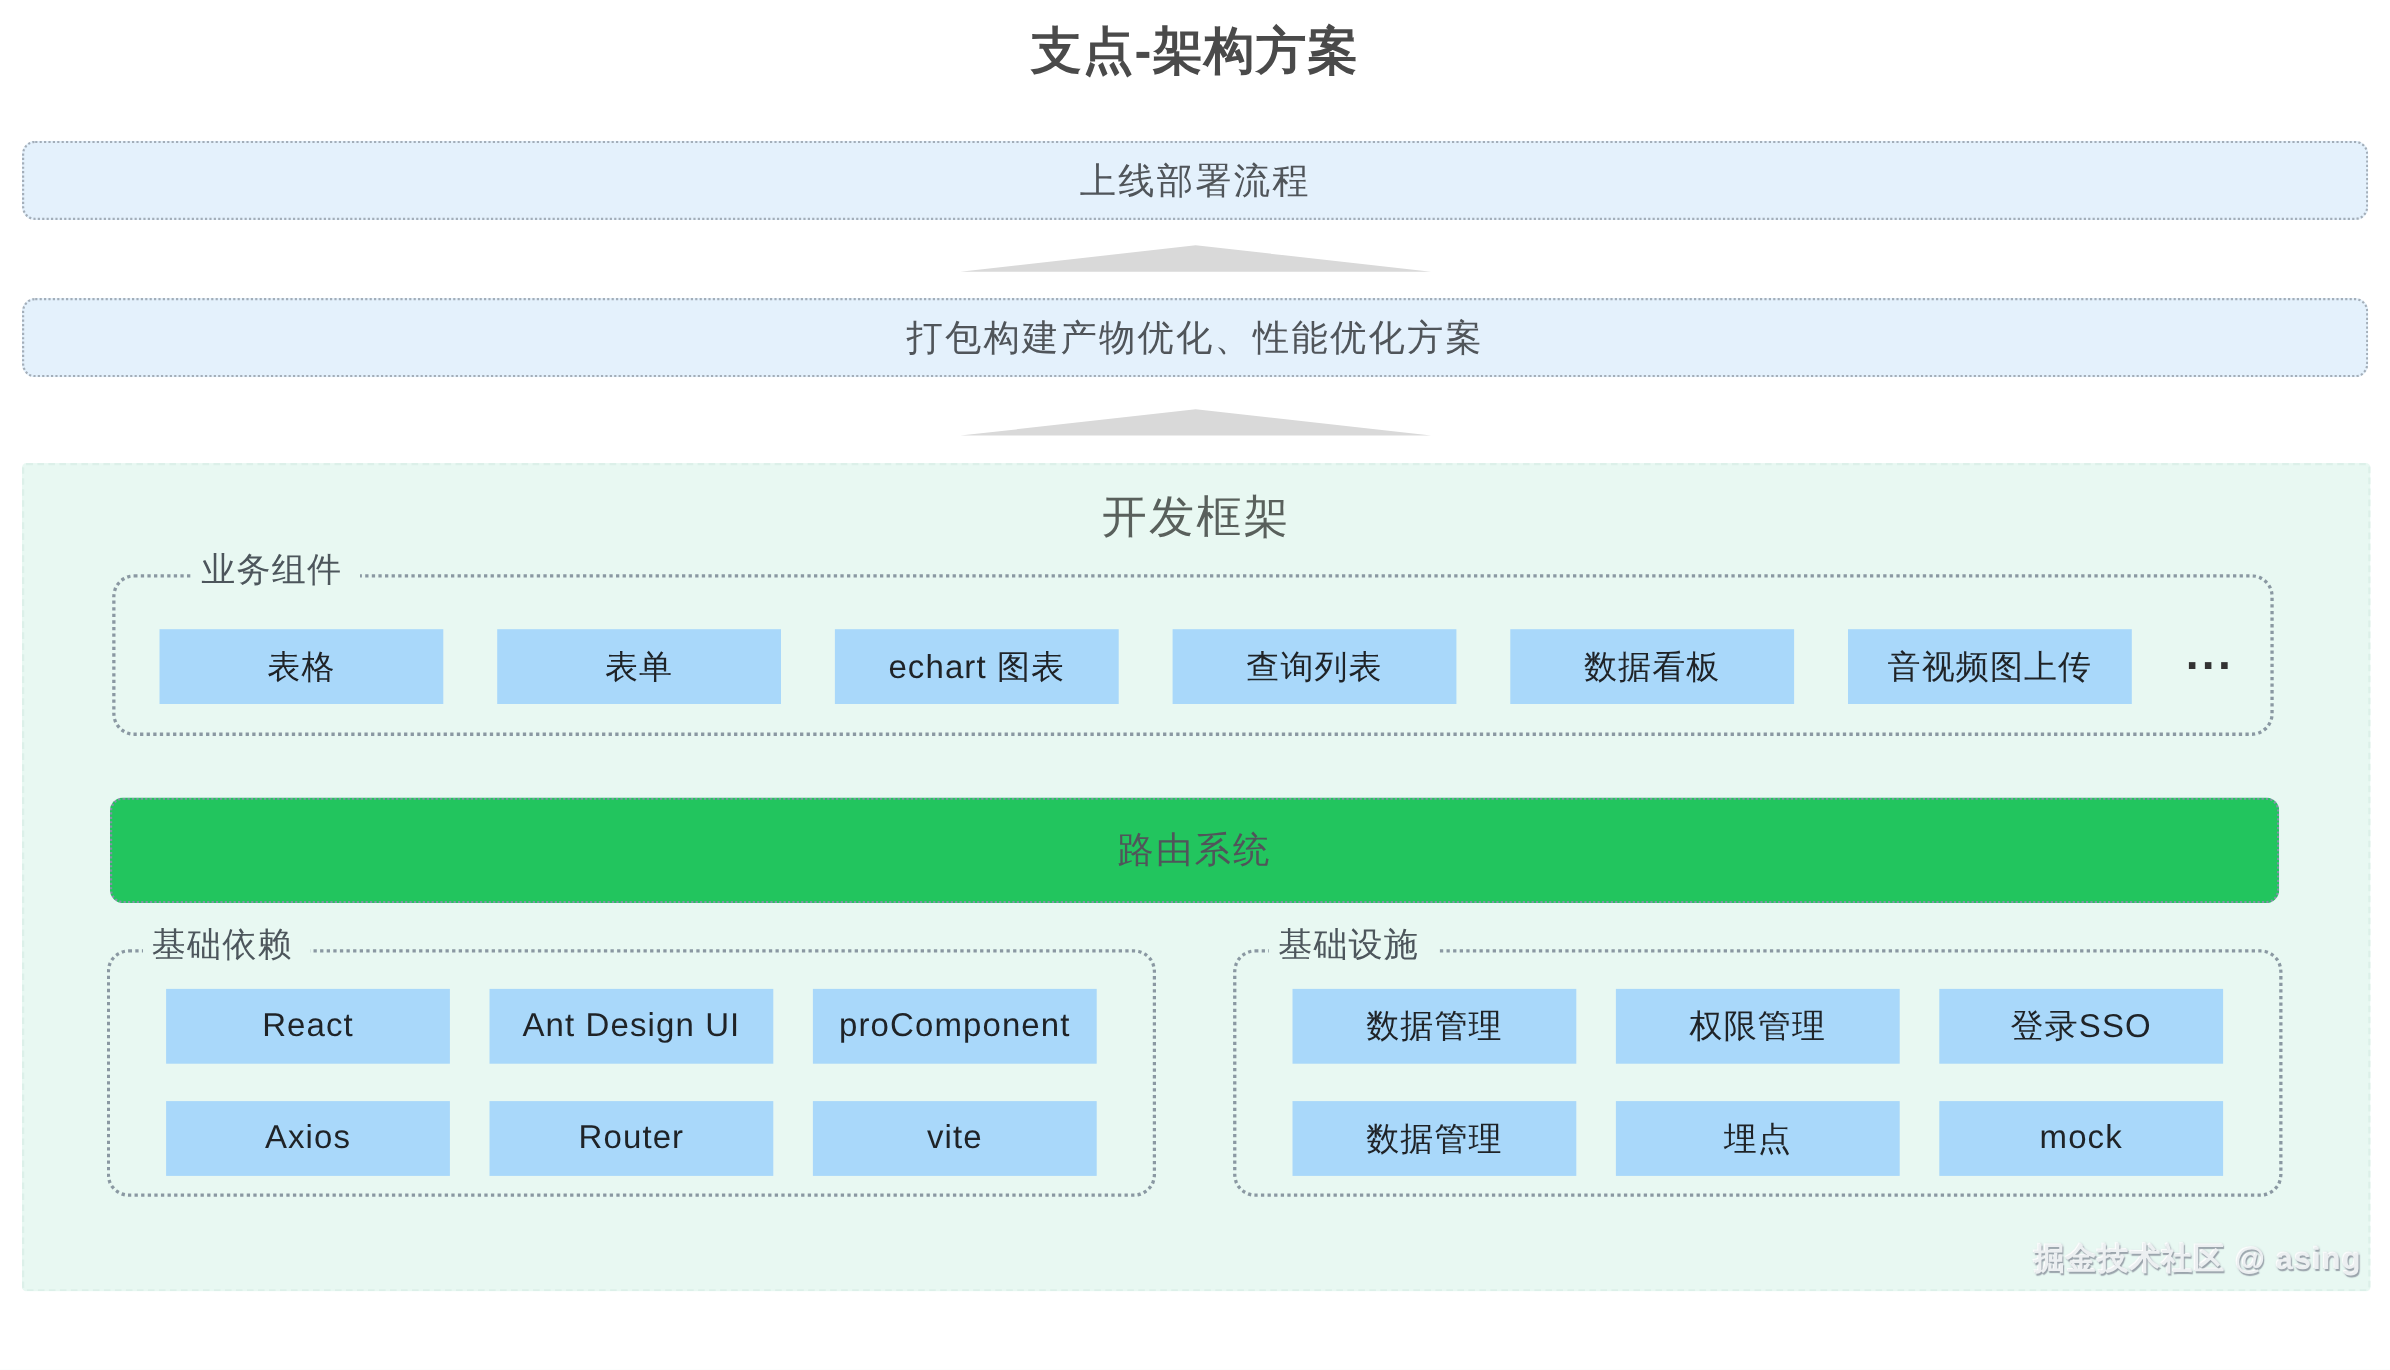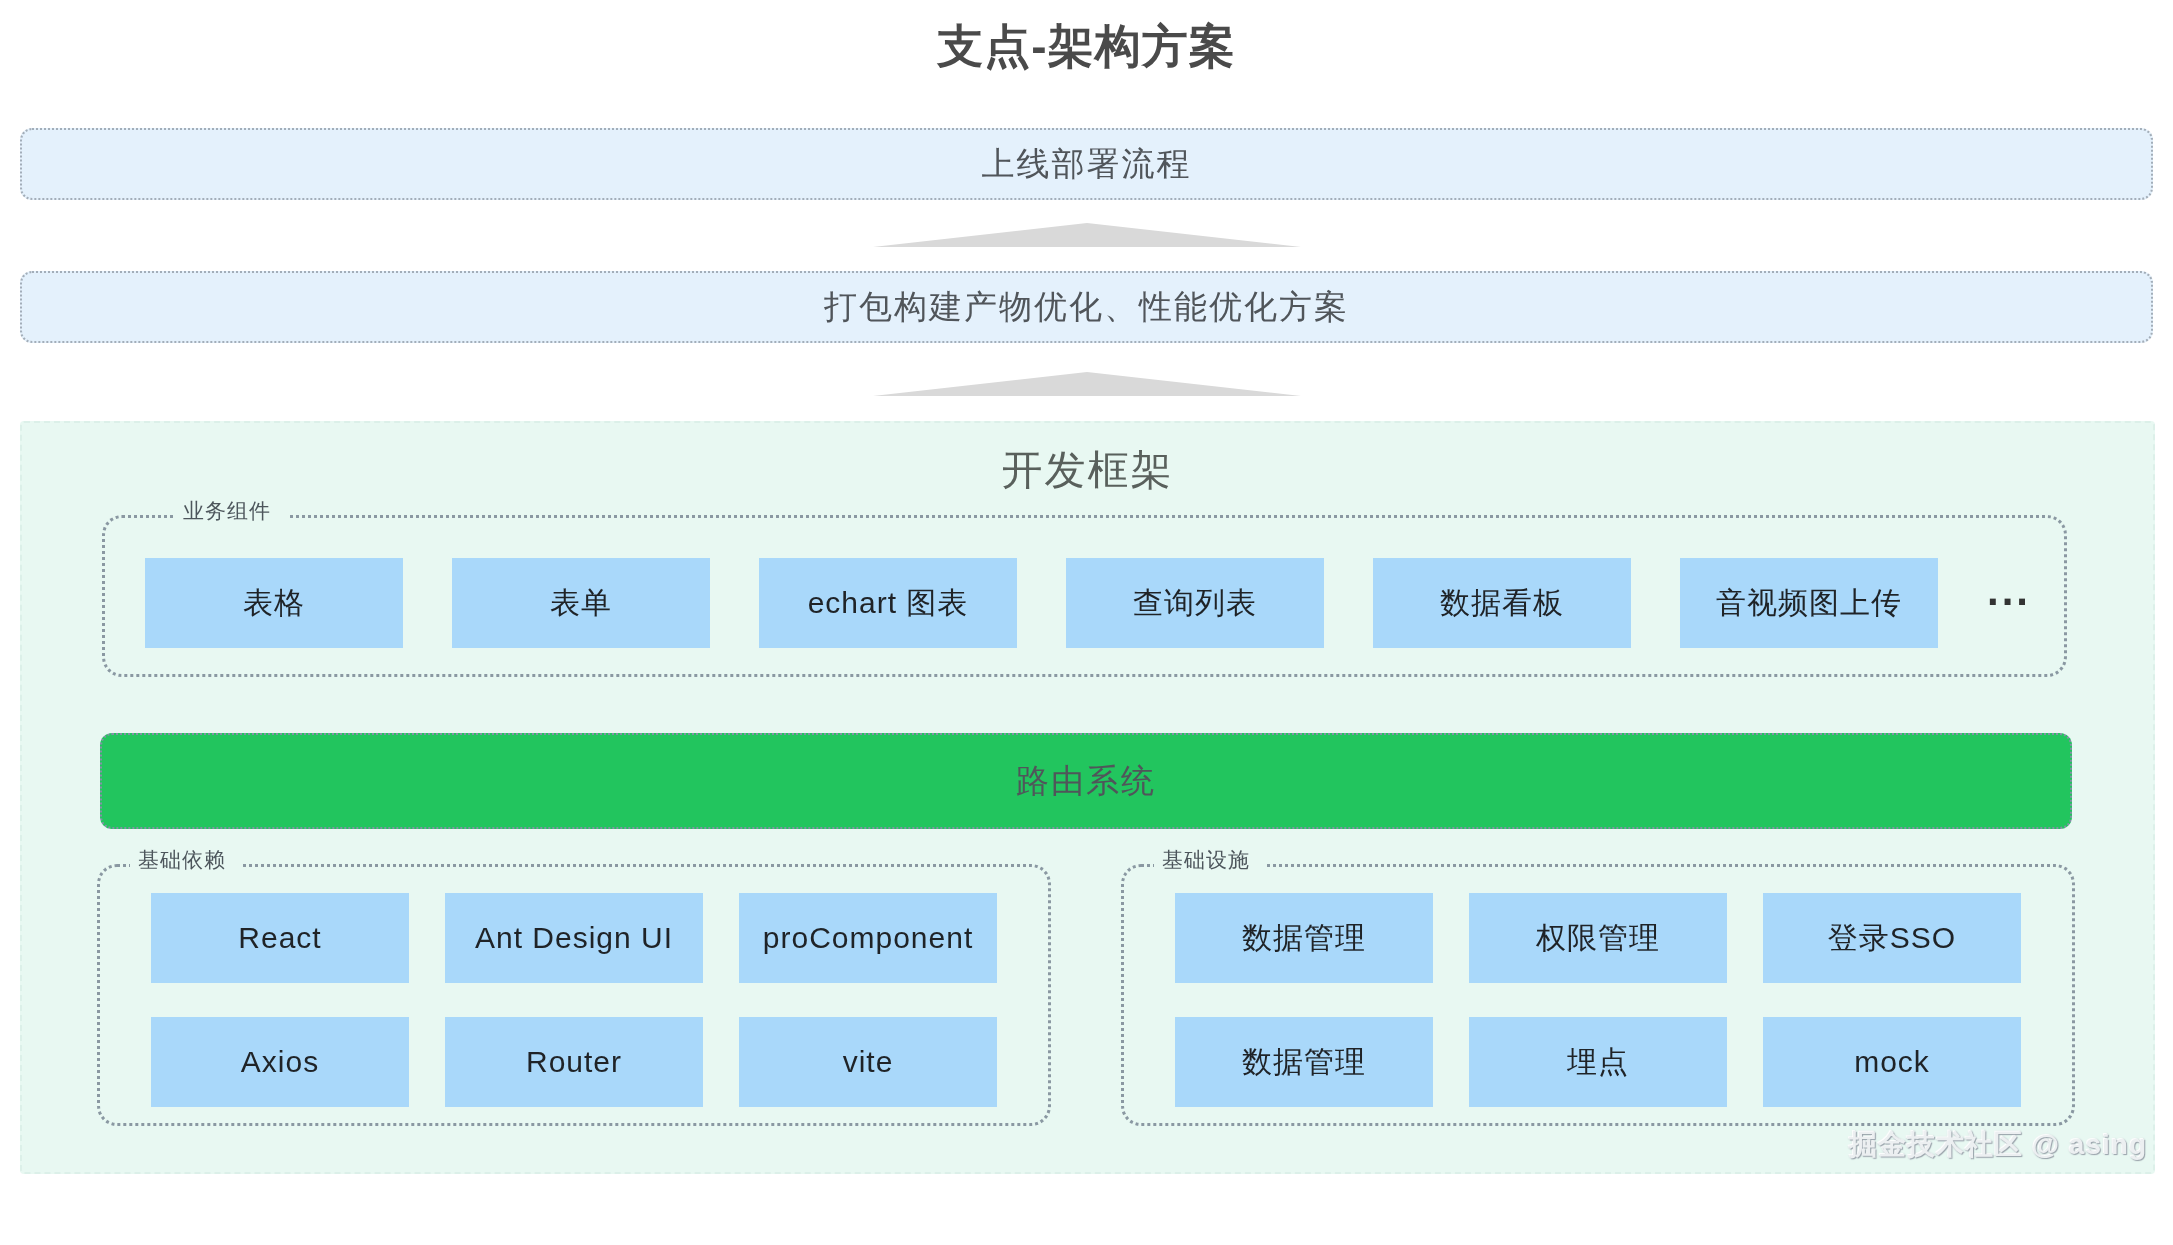--- a/index.html
+++ b/index.html
@@ -64,38 +64,38 @@
     letter-spacing: 2px;
   }
   
   fieldset.group {
     border: 3px dotted #8a98a2;
     border-radius: 20px;
   }
   fieldset.group legend {
     margin-left: 30px;
     padding: 0 16px 0 8px;
-    font-size: 21px;
+    font-size: 31px;
     font-weight: 500;
     color: #4d565c;
     letter-spacing: 1px;
   }
   fieldset.group legend span { position: relative; top: -5px; }
   fieldset.business {
     margin: 4px 86px 0 80px;
     padding: 28px 0 26px 40px;
   }
   .chip-row {
     display: flex;
     align-items: center;
     gap: 49px;
   }
   .chip {
     width: 258px;
-    height: 90px;
+    height: 68px;
     background: #a9d8fa;
     display: flex;
     align-items: center;
     justify-content: center;
     font-size: 30px;
     color: #1f2327;
     letter-spacing: 1px;
     white-space: nowrap;
   }
   .more-dots {

